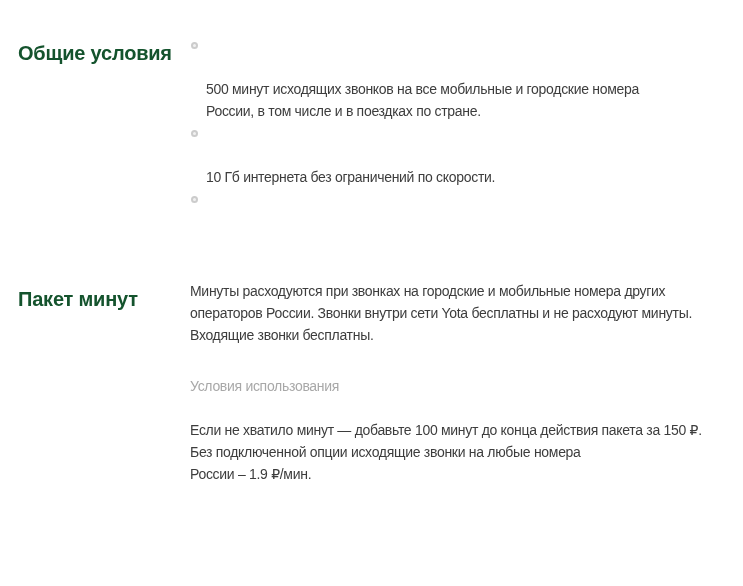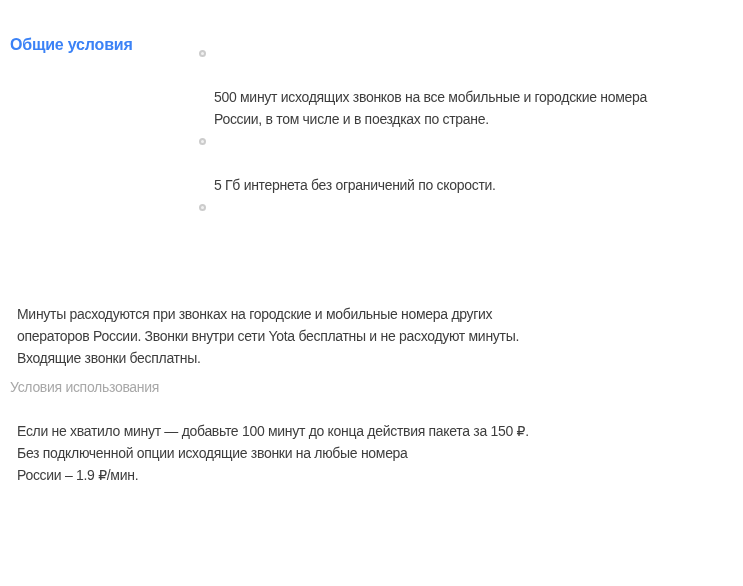--- a/index.html
+++ b/index.html
@@ -23,62 +23,63 @@
     align-items: flex-start;
   }
   .section + .section {
     margin-top: 48px;
   }
   .label-col {
     flex: 0 0 180px;
     width: 180px;
   }
   .section-heading {
-    margin: 0;
-    font-size: 16px;
+    margin: 8px;
+    font-size: 20px;
     line-height: 22px;
     font-weight: bold;
-    color: #3b82f6;
+    color: #14532d;
     letter-spacing: -0.2px;
   }
   .content-col {
     width: 600px;            
     font-size: 14px;
     line-height: 22px;
     letter-spacing: -0.3px;
   }
   .para {
-    margin: 7px;
+    margin: 0;
     white-space: pre-line;
   }
   .para-add {
     margin-top: 22px;
   }
   .bullet-list {
-    margin: 8px;
+    margin: 0;
     padding: 0;
     list-style: none;
   }
   .bullet-item {
     position: relative;
     padding-left: 16px;
     white-space: pre-line;
   }
   .bullet-dot {
     position: absolute;
     left: 1px;
     top: 8px;
     width: 3px;
     height: 3px;
     border: 2px solid #cccccc;
     border-radius: 50%;
     background: #f1f1f1;
   }
   .terms-link {
     display: inline-block;
+    margin-top: 29px;
     color: #a8a8a8;
     text-decoration: none;
     cursor: pointer;
     white-space: pre-line;
   }
 </style>
 </head>
 <body>
 
 <div class="page">
@@ -89,30 +90,33 @@
     </div>
     <div class="content-col">
       <ul class="bullet-list">
         <li class="bullet-item">
           <span class="bullet-dot"></span>
           <span>500 минут исходящих звонков на все мобильные и городские номера
 России, в том числе и в поездках по стране.</span>
         </li>
         <li class="bullet-item">
           <span class="bullet-dot"></span>
-          <span>5 Гб интернета без ограничений по скорости.</span>
+          <span>10 Гб интернета без ограничений по скорости.</span>
         </li>
         <li class="bullet-item">
           <span class="bullet-dot"></span>
         </li>
       </ul>
     </div>
   </div>
 
   <div class="section">
+    <div class="label-col">
+      <h2 class="section-heading">Пакет минут</h2>
+    </div>
     <div class="content-col">
 
       <p class="para">Минуты расходуются при звонках на городские и мобильные номера других
 операторов России. Звонки внутри сети Yota бесплатны и не расходуют минуты.
 Входящие звонки бесплатны.</p>
 
       <a class="terms-link">Условия использования</a>
 
       <p class="para para-add">Если не хватило минут — добавьте 100 минут до конца действия пакета за 150 ₽.
 Без подключенной опции исходящие звонки на любые номера

